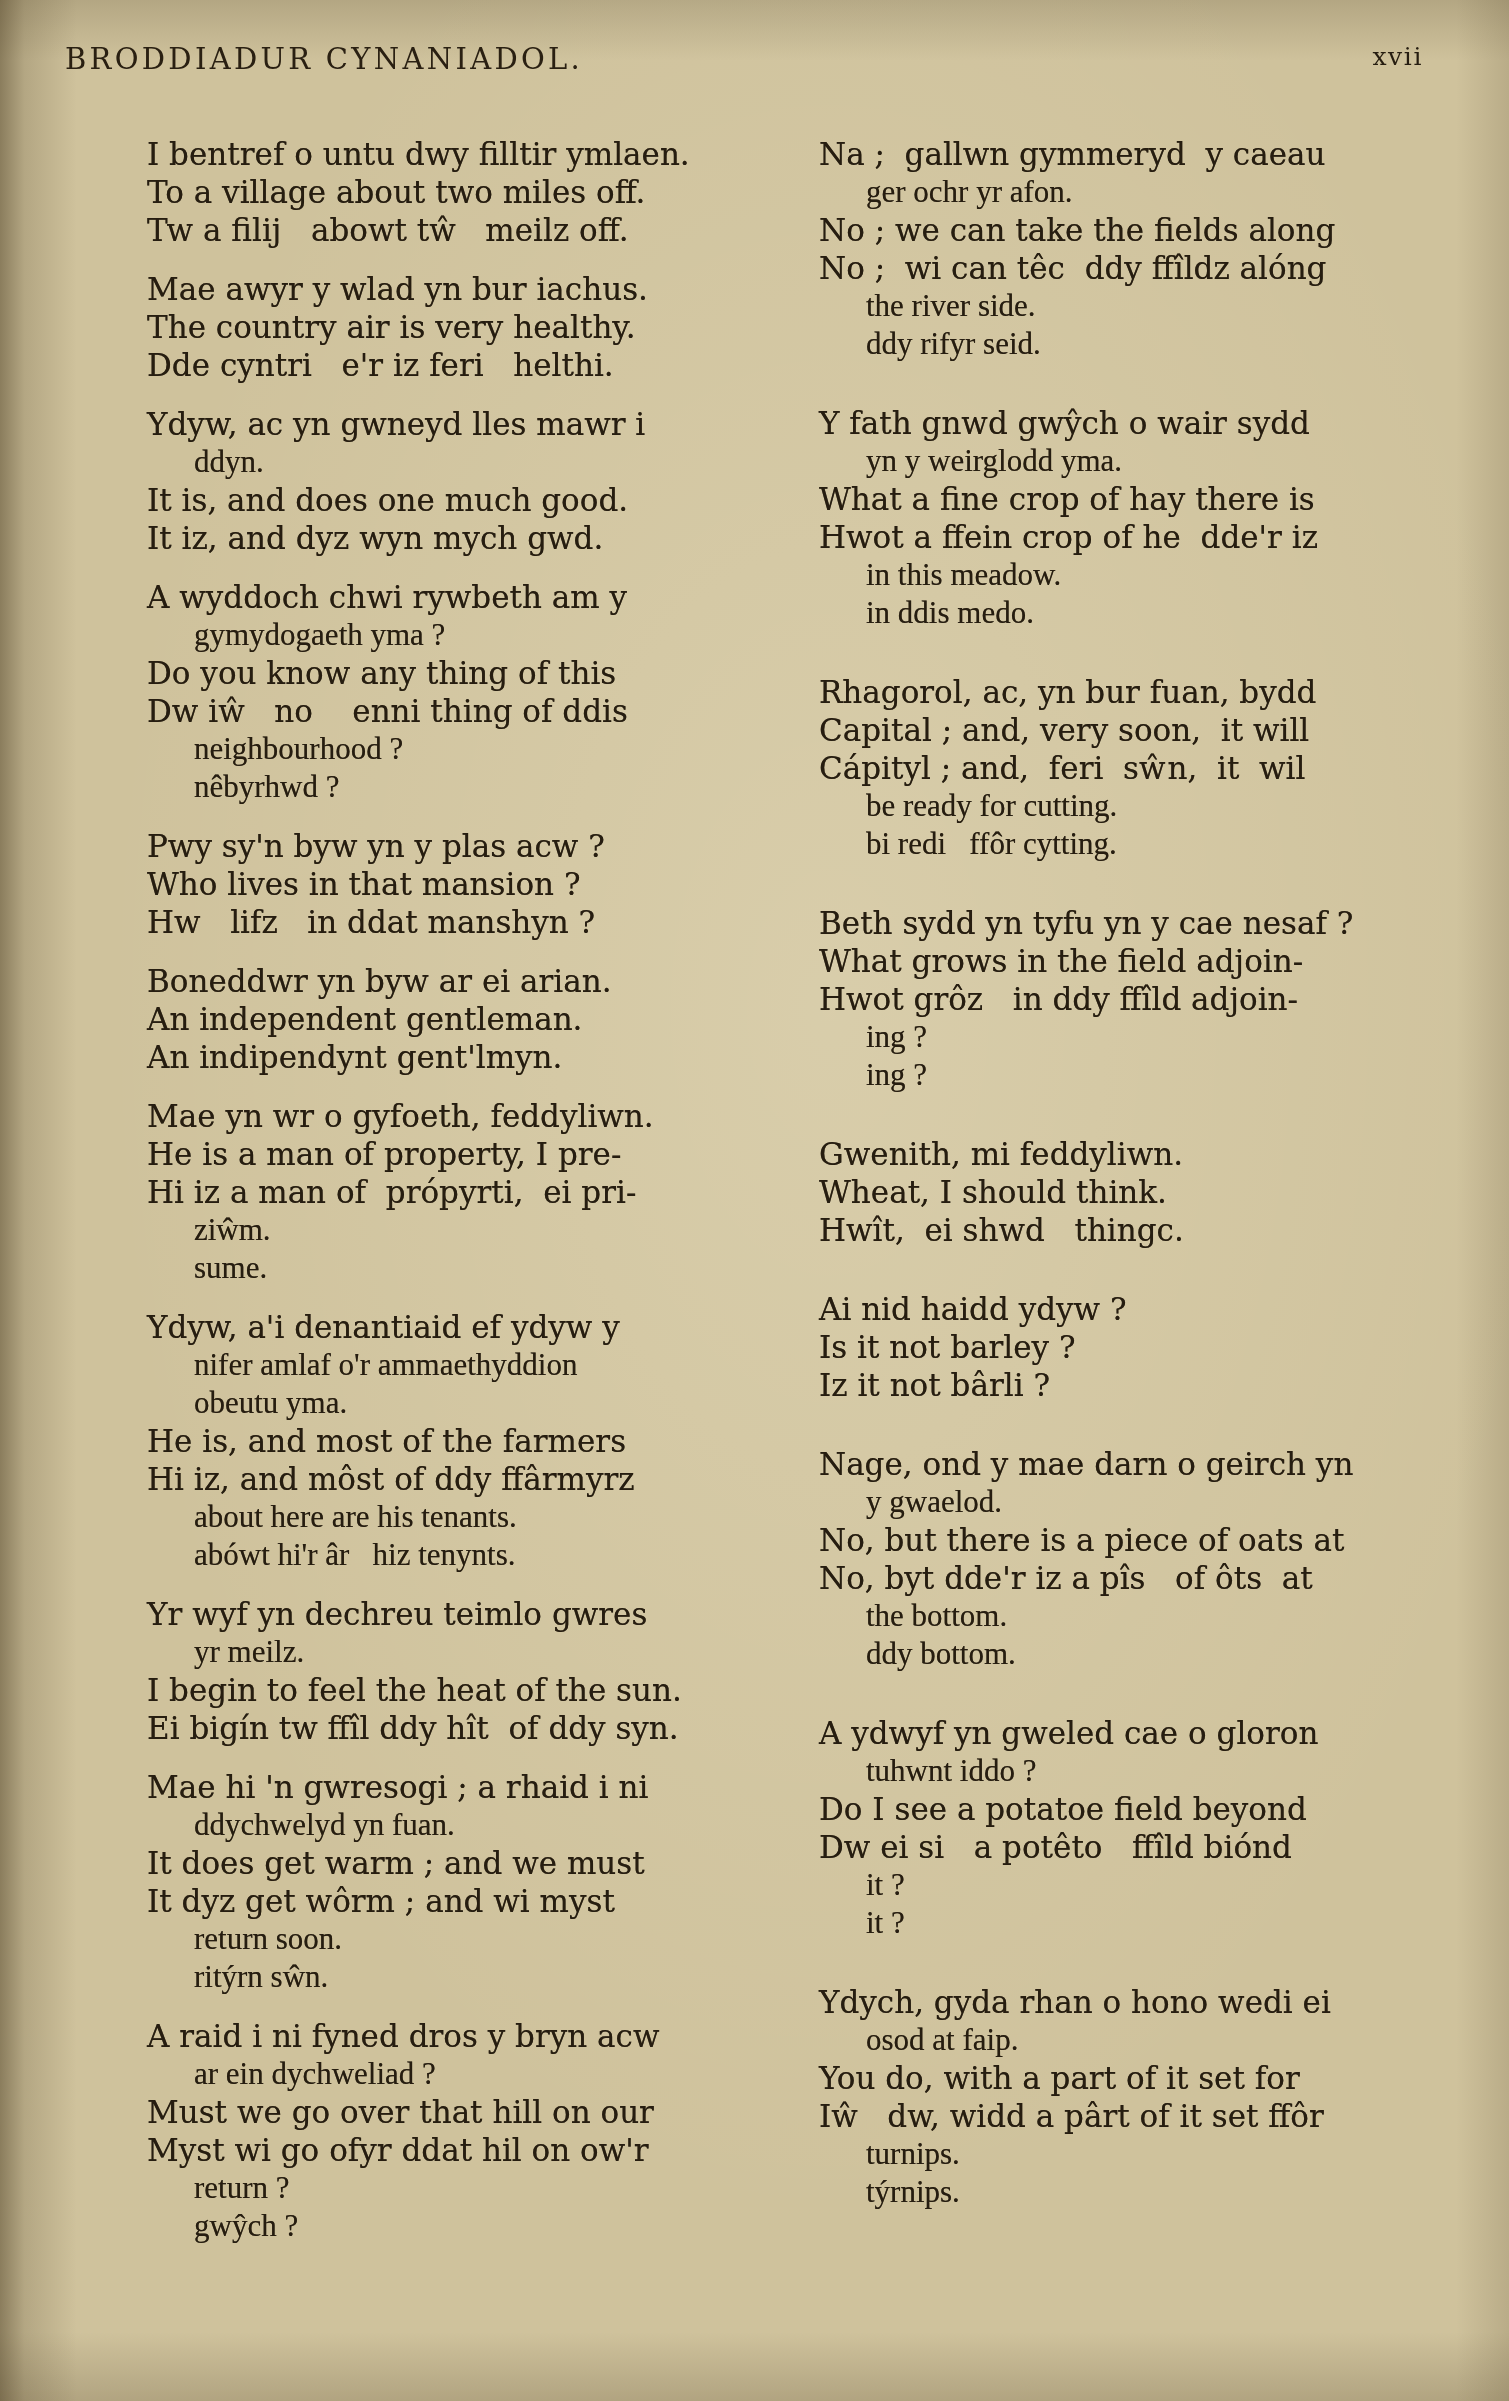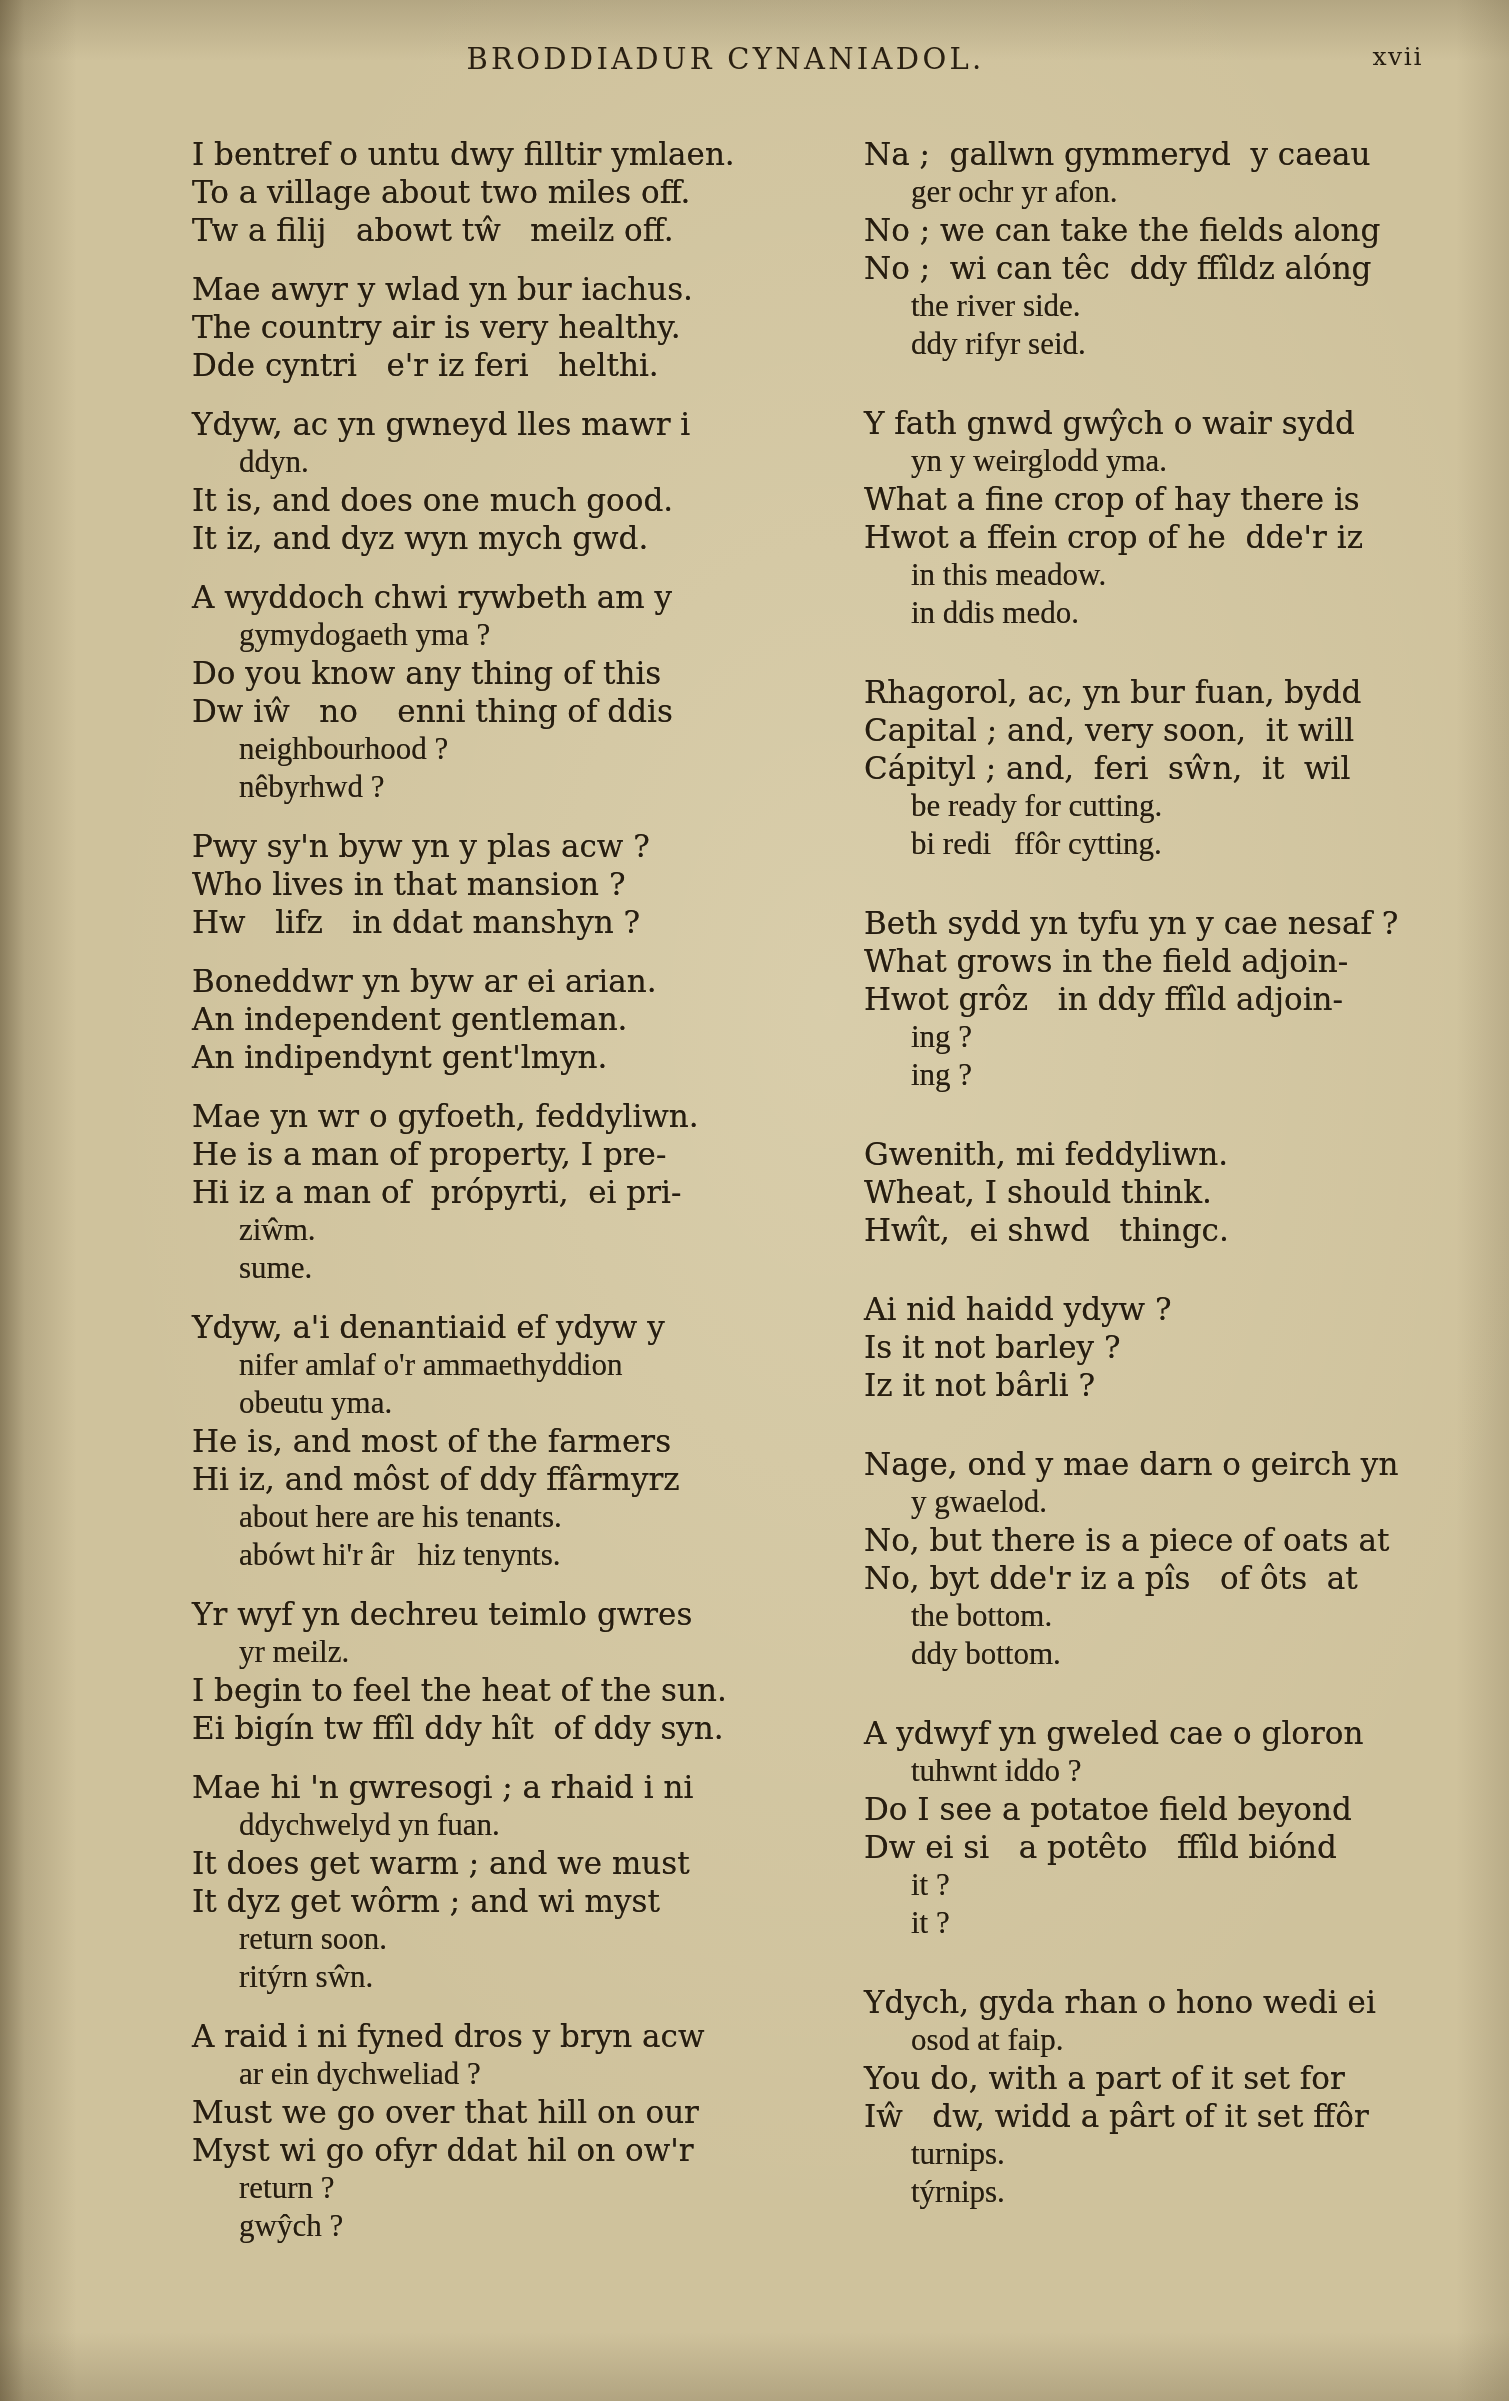--- a/index.html
+++ b/index.html
@@ -26,41 +26,40 @@
       linear-gradient(180deg, rgba(70,56,30,0.20) 0px, rgba(70,56,30,0) 61px),
       linear-gradient(0deg, rgba(70,56,30,0.22) 0px, rgba(70,56,30,0) 69px);
   }
   .header {
     position: relative;
     height: 51px;
     margin-bottom: 42px;
   }
   .running-title {
     display: block;
-    text-align: center;
+    text-align: left;
     transform: translateX(-82px);
     font-size: 29px;
     letter-spacing: 3.3px;
     color: #2a2012;
   }
   .page-number {
     position: absolute;
     right: 45px;
     top: 0;
     font-size: 25px;
     letter-spacing: 1.6px;
   }
   .columns {
     display: flex;
     gap: 23px;
   }
   .col {
     flex: 1 1 0;
     min-width: 0;
-    margin-left: 45px;
   }
   .entry {
     margin-bottom: 21px;
   }
   .col-right .entry {
     margin-bottom: 41px;
   }
   .line {
     white-space: pre-wrap;
     font-size: 31px;

